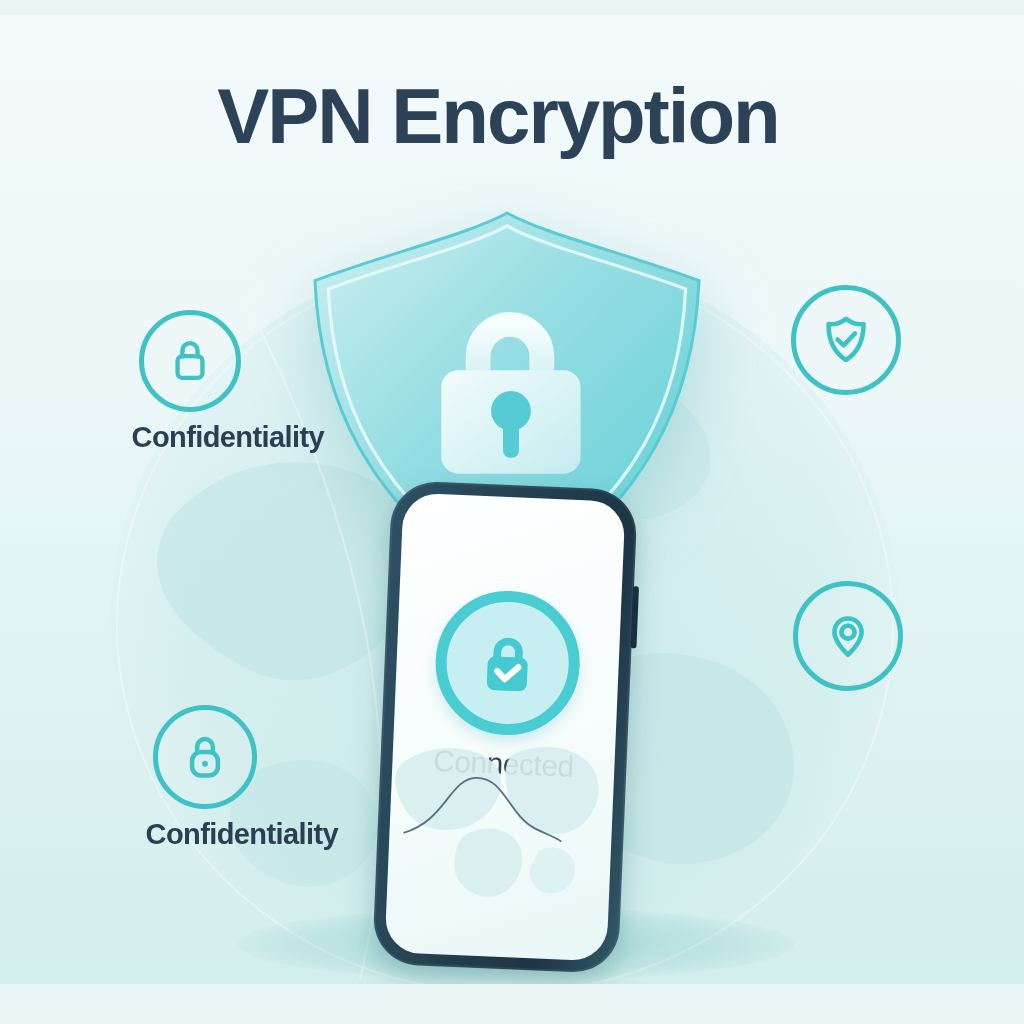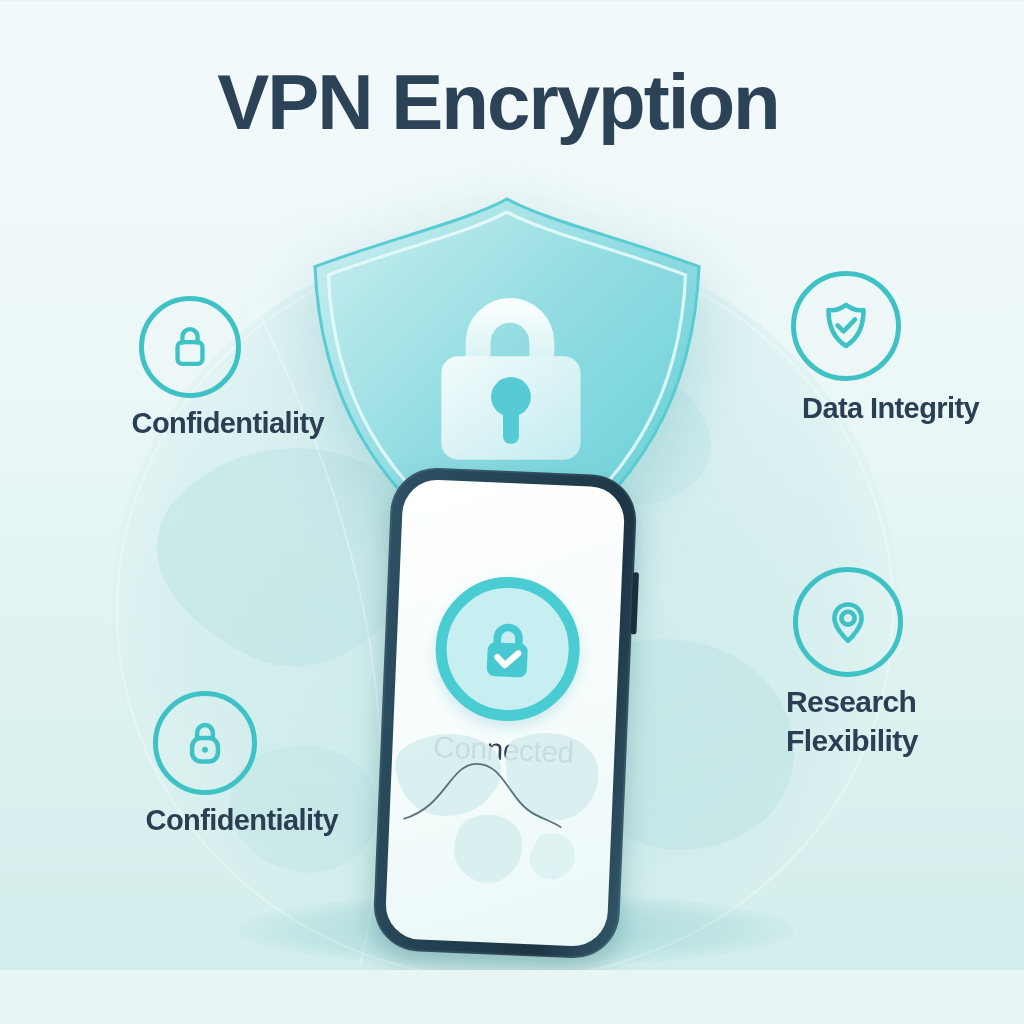--- a/index.html
+++ b/index.html
@@ -1,17 +1,17 @@
 <!DOCTYPE html>
 <html><head>
 <meta charset="utf-8">
 <style>
   html,body{margin:0;padding:0;background:#e9f5f5;}
   .stage{
-    position:relative;width:1024px;height:969px;margin:1px auto;overflow:hidden;
+    position:relative;width:1024px;height:969px;margin:15px auto;overflow:hidden;
     font-family:"Liberation Sans","DejaVu Sans",sans-serif;
     background:linear-gradient(180deg,#f3fafb 0%,#ecf7f8 38%,#ddf2f1 72%,#d2eeec 100%);
   }
   
   .globe{
     position:absolute;left:110px;top:235px;width:790px;height:750px;border-radius:50%;
     background:radial-gradient(circle at 50% 42%, rgba(170,222,222,.42) 0%, rgba(170,222,222,.20) 55%, rgba(170,222,222,0) 71%);
   }
   .globe svg{position:absolute;inset:0;width:100%;height:100%;}
   
@@ -144,29 +144,27 @@
     </svg>
   </div>
   <div class="feature-label lbl-center l-tl">Confidentiality</div>
 
   <div class="icon-circle c-tr">
     <svg width="58" height="58" viewBox="0 0 48 48">
       <path class="stroke-ic" stroke-width="3.8" d="M24 6.5 C 28 9.5, 34 11.5, 38.5 10.8 C 38.5 23, 35.5 33.5, 24 40.5 C 12.5 33.5, 9.5 23, 9.5 10.8 C 14 11.5, 20 9.5, 24 6.5 Z"></path>
       <path class="stroke-ic" stroke-width="3.8" d="M17 23.5 L22 28.5 L31.5 18.5"></path>
     </svg>
   </div>
-  <div class="feature-label lbl-center l-tr">Data Integrity</div>
 
   <div class="icon-circle c-br">
     <svg width="58" height="58" viewBox="0 0 48 48">
       <path class="stroke-ic" stroke-width="3.8" d="M24 9.5 C17.6 9.5 12.8 14.4 12.8 20.8 C12.8 29.5 24 39.5 24 39.5 C24 39.5 35.2 29.5 35.2 20.8 C35.2 14.4 30.4 9.5 24 9.5 Z"></path>
       <circle class="stroke-ic" stroke-width="3.8" cx="24" cy="20.8" r="5.4"></circle>
     </svg>
   </div>
-  <div class="feature-label l-br">Research Flexibility</div>
 
   <div class="icon-circle c-bl">
     <svg width="54" height="54" viewBox="0 0 48 48">
       <path class="stroke-ic" stroke-width="4" d="M17 20 v-5 a7 7 0 0 1 14 0 V20"></path>
       <rect class="stroke-ic" stroke-width="4" x="12.5" y="19.5" width="23" height="21" rx="8"></rect>
       <circle cx="24" cy="30" r="2.6" fill="#3ec2c6"></circle>
     </svg>
   </div>
   <div class="feature-label lbl-center l-bl">Confidentiality</div>
 

